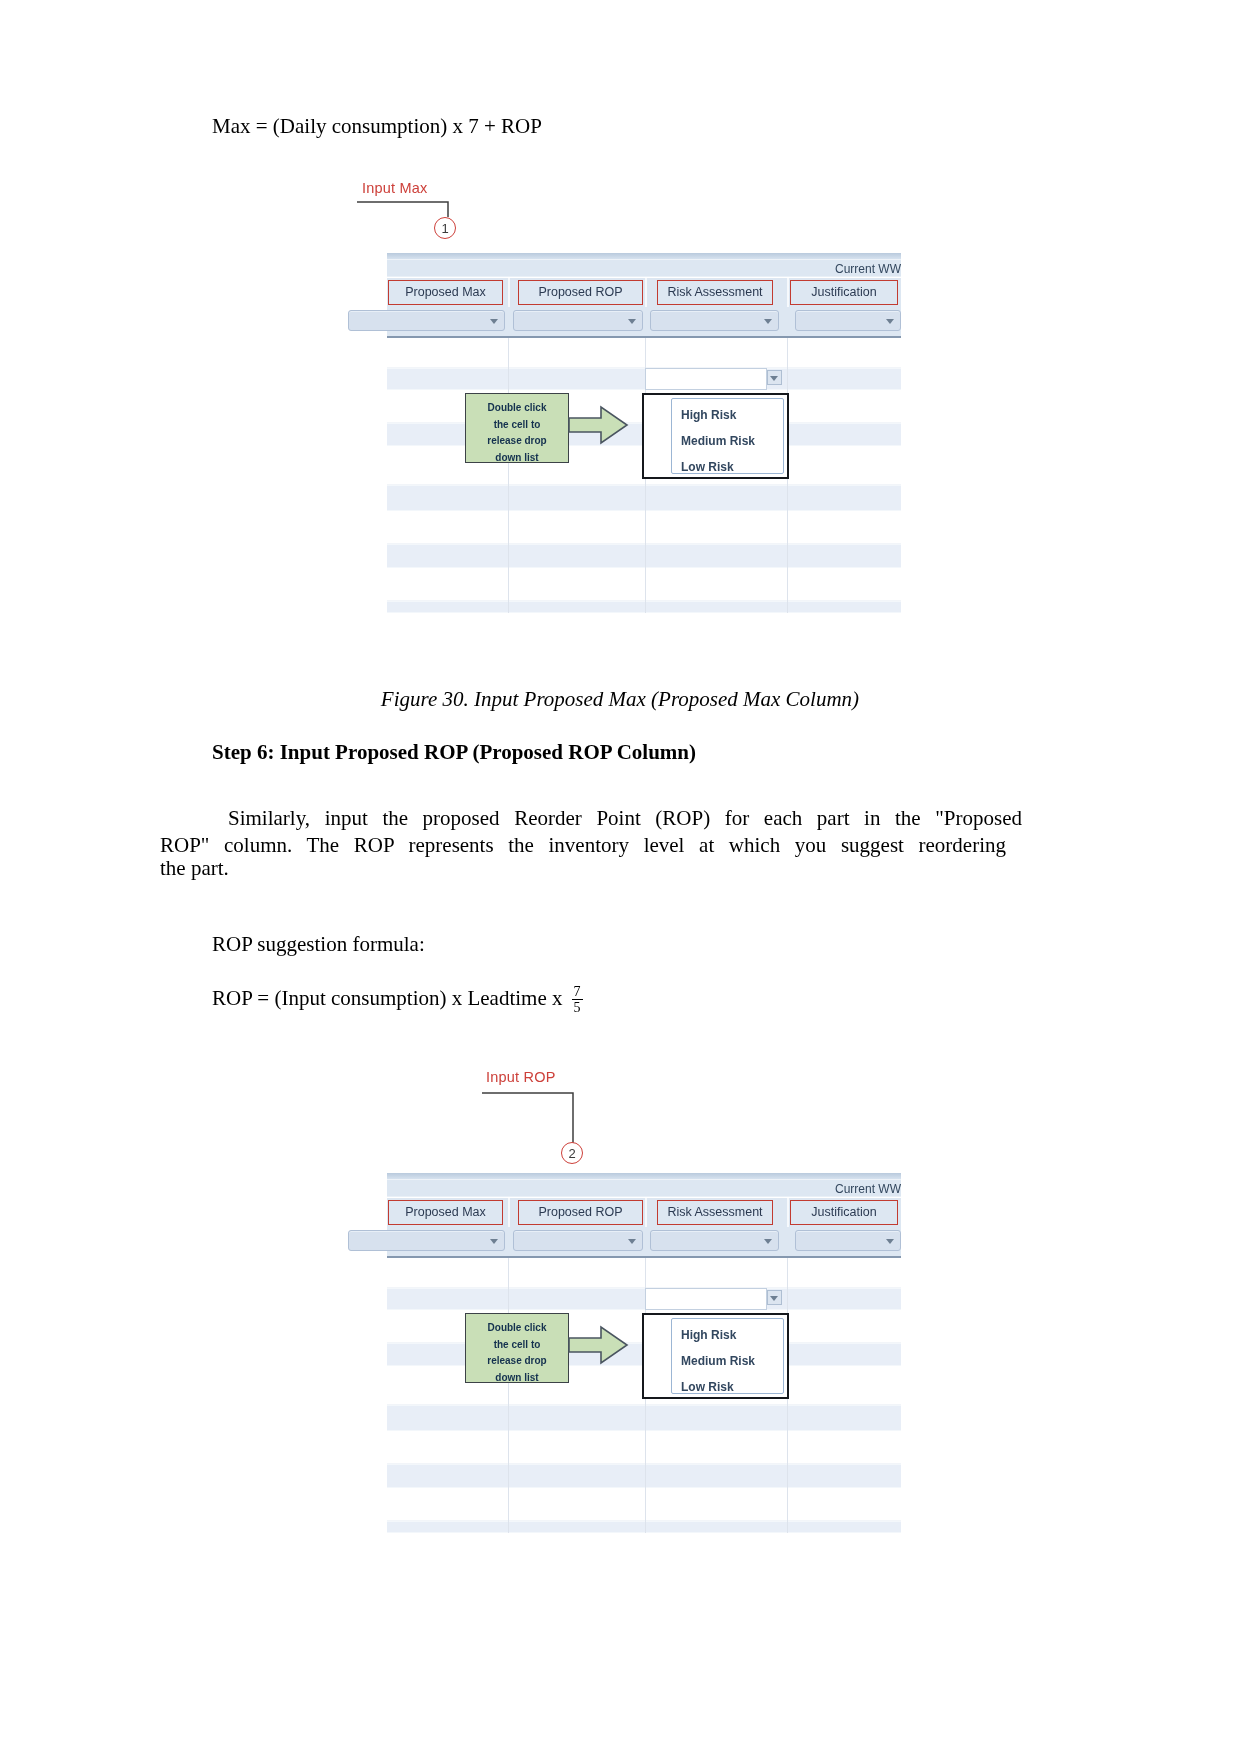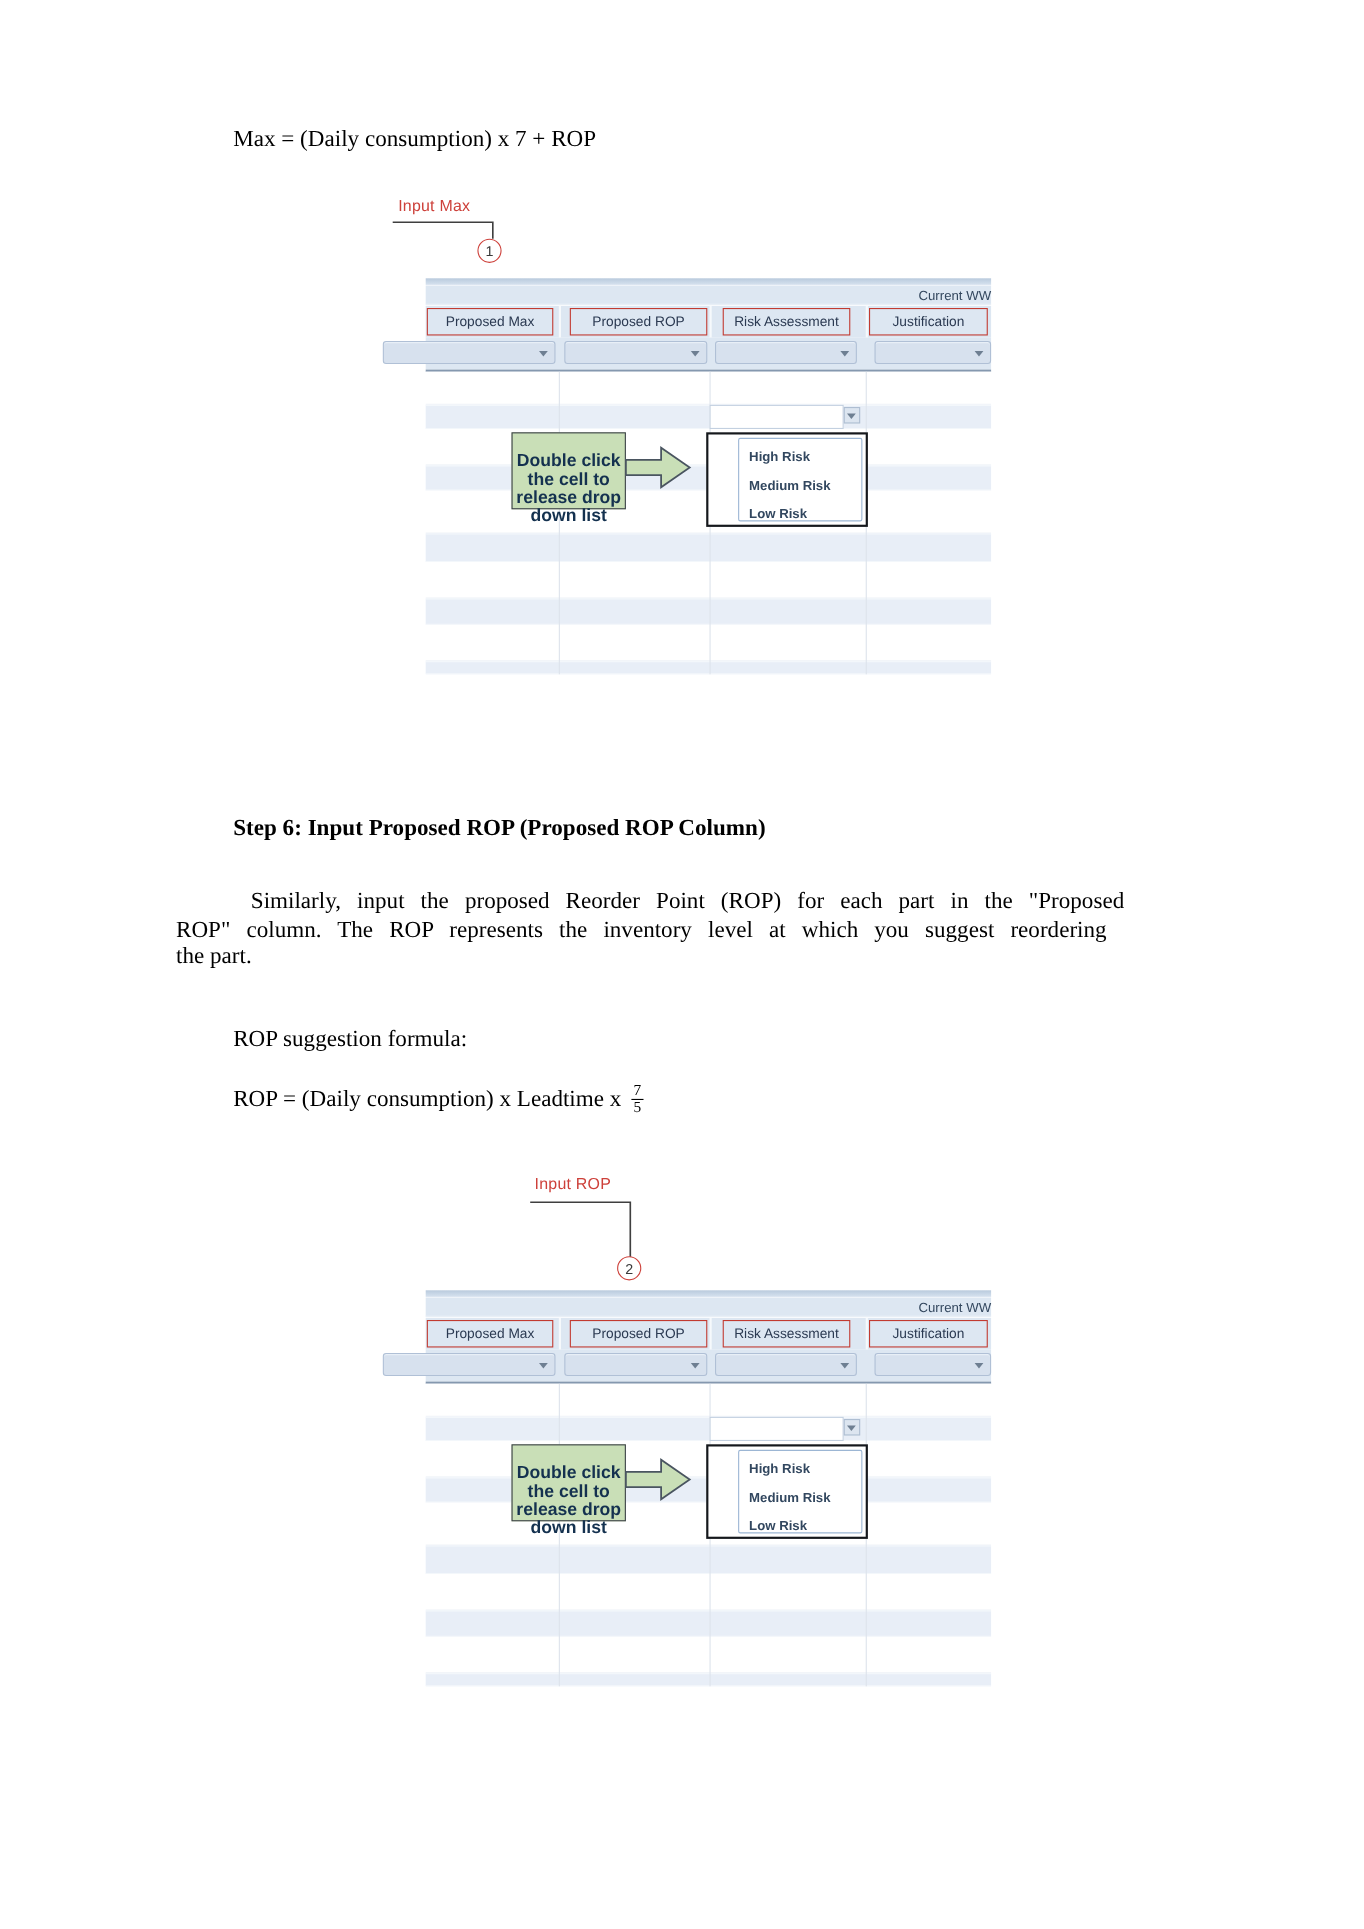--- a/index.html
+++ b/index.html
@@ -41,21 +41,21 @@
   .dline { left:39px; top:83px; width:514px; height:2px; background:#8598af; }
   .tbody { left:39px; top:85px; width:514px; height:275px; background:#fff; }
   .row { position:relative; width:514px; }
   .row.blue { background:#e8eef7; box-shadow:inset 0 1px 0 #f3f7fb, inset 0 -1px 0 #f3f7fb; }
   .row.white { background:#ffffff; border-bottom:1px solid #f2f5f9; }
   .csep { position:absolute; top:0; width:1px; height:275px; background:#dde3ec; }
   .opencell { left:297px; top:115px; width:122px; height:22px; background:#ffffff; border:1px solid #c3d0e0; }
   .cellbtn { left:419px; top:117px; width:15px; height:15px; background:#dce5f0; border:1px solid #aebed2; }
   .cellbtn .tri { right:3px; }
   .callout { left:117px; top:140px; width:104px; height:70px; background:#c9dfb7; border:1.8px solid #3c4247;
-             padding-top:18px; text-align:center; font-size:16px; font-weight:600; color:#14314f; line-height:16.5px; z-index:4; }
+             padding-top:6px; text-align:center; font-size:10px; font-weight:600; color:#14314f; line-height:16.5px; z-index:4; }
   .bigarrow { position:absolute; left:220px; top:151px; z-index:4; }
   .ddlist { left:294px; top:140px; width:147px; height:86px; background:#fff; border:2px solid #15181c; z-index:5; }
   .ddinner { position:absolute; left:3px; top:3px; right:3px; bottom:3px; border:1px solid #9cb6d4; border-radius:2px; padding-top:3px;margin-left:24px; }
   .dditem { height:26px; line-height:26px; padding-left:9px; font-size:12px; font-weight:600; color:#32475f; }
 
   .frac { display:inline-flex; flex-direction:column; align-items:center; margin-left:9px;
           font-size:14px; line-height:15px; transform:translateY(1px); }
   .frac .num { border-bottom:1.5px solid #000; padding:0 2px; }
   .formula-row { display:flex; align-items:center; }
 </style>
@@ -128,31 +128,32 @@
     </svg>
     <div class="ddlist">
       <div class="ddinner">
         <div class="dditem">High Risk</div>
         <div class="dditem">Medium Risk</div>
         <div class="dditem">Low Risk</div>
       </div>
     </div>
   </div>
 
+  <div class="abs sertext caption" style="left:0; top:686px;">Figure 30. Input Proposed Max (Proposed Max Column)</div>
 
   <div class="abs sertext bold" style="left:212px; top:739px;">Step 6: Input Proposed ROP (Proposed ROP Column)</div>
 
   <div class="abs sertext jline" style="left:228px; top:787px; width:794px;margin-top:18px;">Similarly, input the proposed Reorder Point (ROP) for each part in the "Proposed</div>
   <div class="abs sertext jline" style="left:160px; top:832px; width:846px;">ROP" column. The ROP represents the inventory level at which you suggest reordering</div>
   <div class="abs sertext" style="left:160px; top:855px;">the part.</div>
 
   <div class="abs sertext" style="left:212px; top:931px;">ROP suggestion formula:</div>
 
   <div class="abs formula-row" style="left:212px; top:978px; height:40px;">
-    <span class="sertext">ROP = (Daily consumption) x Leadtime x</span>
+    <span class="sertext">ROP = (Input consumption) x Leadtime x</span>
     <span class="frac">
       <span class="num">7</span>
       <span class="den">5</span>
     </span>
   </div>
 
   <div class="abs ann-label" style="left:486px; top:1069px;">Input ROP</div>
   <svg class="abs" style="left:481px; top:1091px;" width="94" height="53">
     <path d="M1,2 H92 V52" stroke="#3f3f3f" stroke-width="1.5" fill="none"></path>
   </svg>

